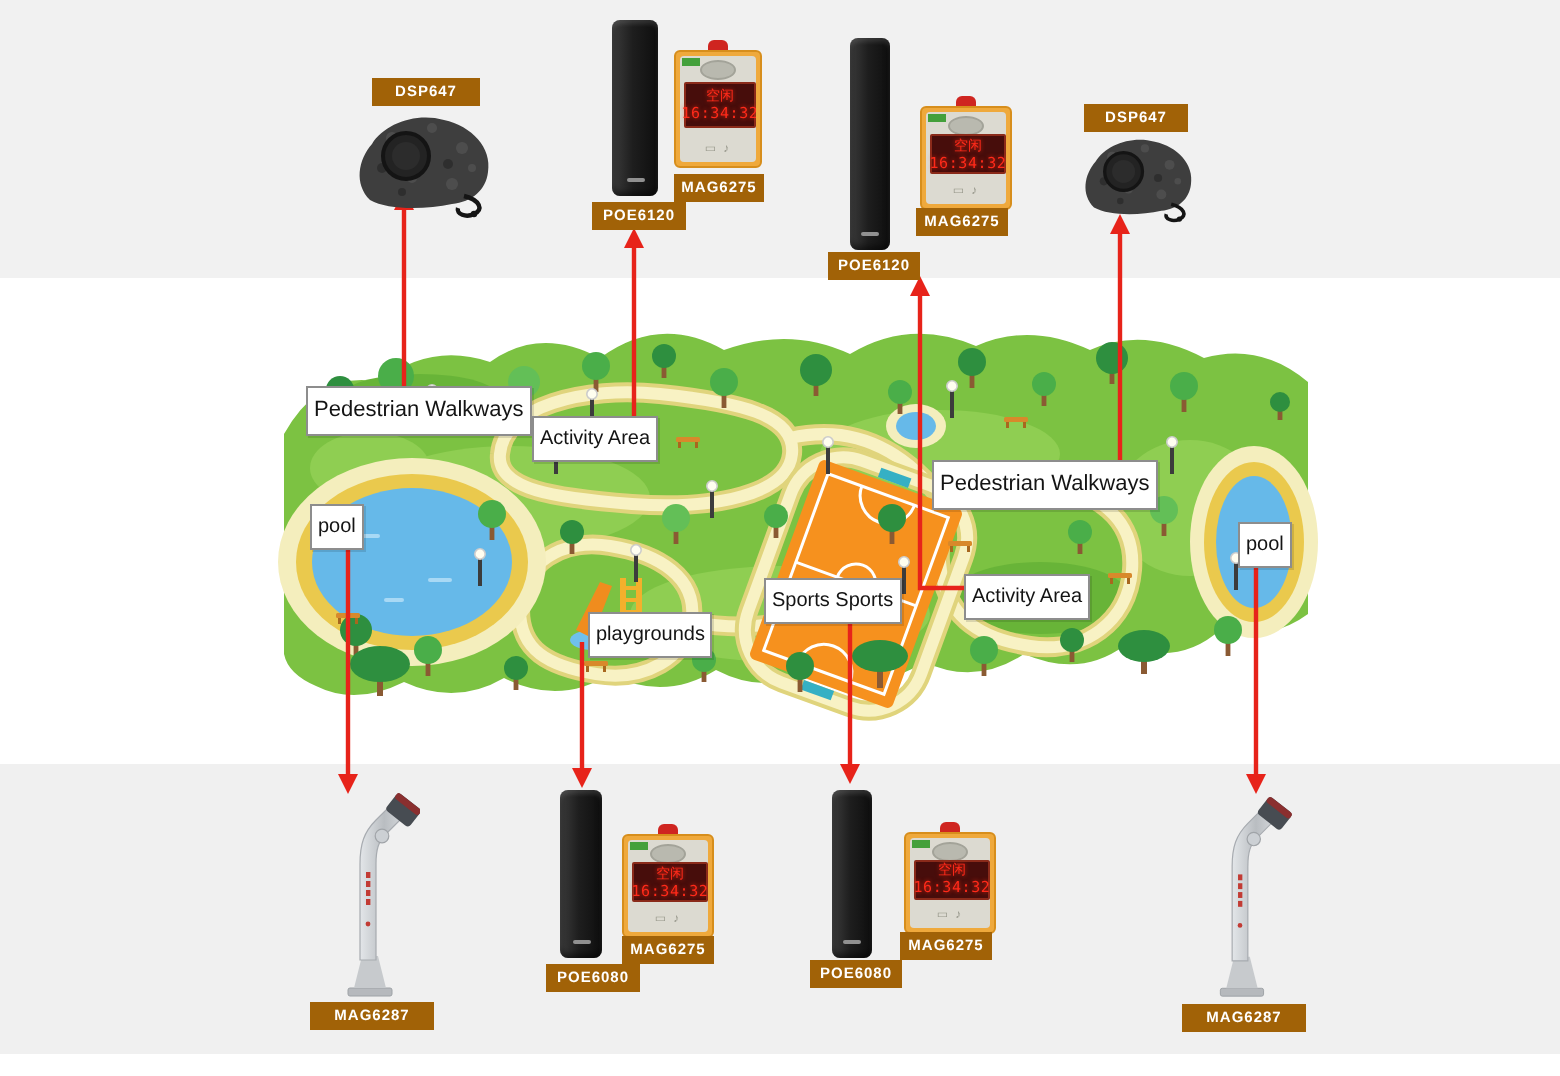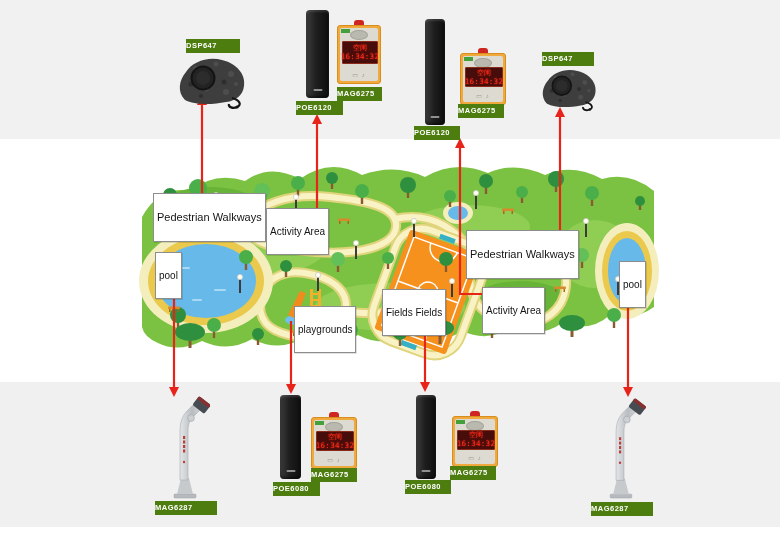--- a/index.html
+++ b/index.html
@@ -11,29 +11,29 @@
   .band-map    { position:absolute; left:0; top:139px; width:780px; height:243px; background:#ffffff; }
   .band-bottom { position:absolute; left:0; top:382px; width:780px; height:145px; background:#f0f0f0; }
   .band-footer { position:absolute; left:0; top:527px; width:780px; height:11px; background:#ffffff; }
   .park { position:absolute; left:0; top:0; }
 
   
   .connectors { position:absolute; left:0; top:0; z-index:3; pointer-events:none; }
 
   
   .tag {
-    position:absolute; z-index:5; background:#4d7c0f; color:#ffffff;
+    position:absolute; z-index:5; background:#a16207; color:#ffffff;
     font-size:7.5px; font-weight:bold; letter-spacing:.5px;
-    text-align:left; padding:3px 0; line-height:1;
+    text-align:center; padding:3px 0; line-height:1;
   }
 
   
   .maplabel {
     position:absolute; z-index:4; background:#ffffff; border:1px solid #8d8d8d;
-    color:#141414; white-space:nowrap; padding:16px 3px; font-size:10px; line-height:13px;
+    color:#141414; white-space:nowrap; padding:4px 3px; font-size:10px; line-height:13px;
     box-shadow:1px 1px 0 rgba(0,0,0,.12);
   }
   .maplabel.big { font-size:11px; line-height:15px; }
 
   
   .device { position:absolute; z-index:4; }
 
   .column {
     position:absolute; z-index:4; border-radius:4px;
     background:linear-gradient(90deg,#3c3c3c,#1e1e1e 45%,#0e0e0e);
@@ -393,21 +393,21 @@
       <path d="M291,394 L286,384 L296,384 Z"></path>
       <path d="M425,392 L420,382 L430,382 Z"></path>
       <path d="M628,397 L623,387 L633,387 Z"></path>
     </g>
   </svg>
 
   <div class="maplabel big" style="left:153px; top:193px;">Pedestrian Walkways</div>
   <div class="maplabel" style="left:266px; top:208px;">Activity Area</div>
   <div class="maplabel" style="left:155px; top:252px;">pool</div>
   <div class="maplabel" style="left:274px; top:306px;margin-left:20px;">playgrounds</div>
-  <div class="maplabel" style="left:382px; top:289px;">Fields Fields</div>
+  <div class="maplabel" style="left:382px; top:289px;">Sports Sports</div>
   <div class="maplabel" style="left:482px; top:287px;">Activity Area</div>
   <div class="maplabel big" style="left:466px; top:230px;">Pedestrian Walkways</div>
   <div class="maplabel" style="left:619px; top:261px;">pool</div>
 
   <div class="tag" style="left:186px; top:39px; width:54px;">DSP647</div>
   <svg class="device" style="left:176px; top:54px;" width="74" height="56" viewBox="0 0 74 56">
     <path d="M9,46 C1,38 3,26 10,18 C16,8 32,2 46,6 C60,9 70,20 68,32 C67,41 60,47 50,48 C36,51 18,51 9,46 Z" fill="#3e3e3e"></path>
     <g fill="#6a6a6a" opacity=".35">
         <circle cx="20" cy="15" r="3"></circle>
         <circle cx="40" cy="10" r="2.5"></circle>

